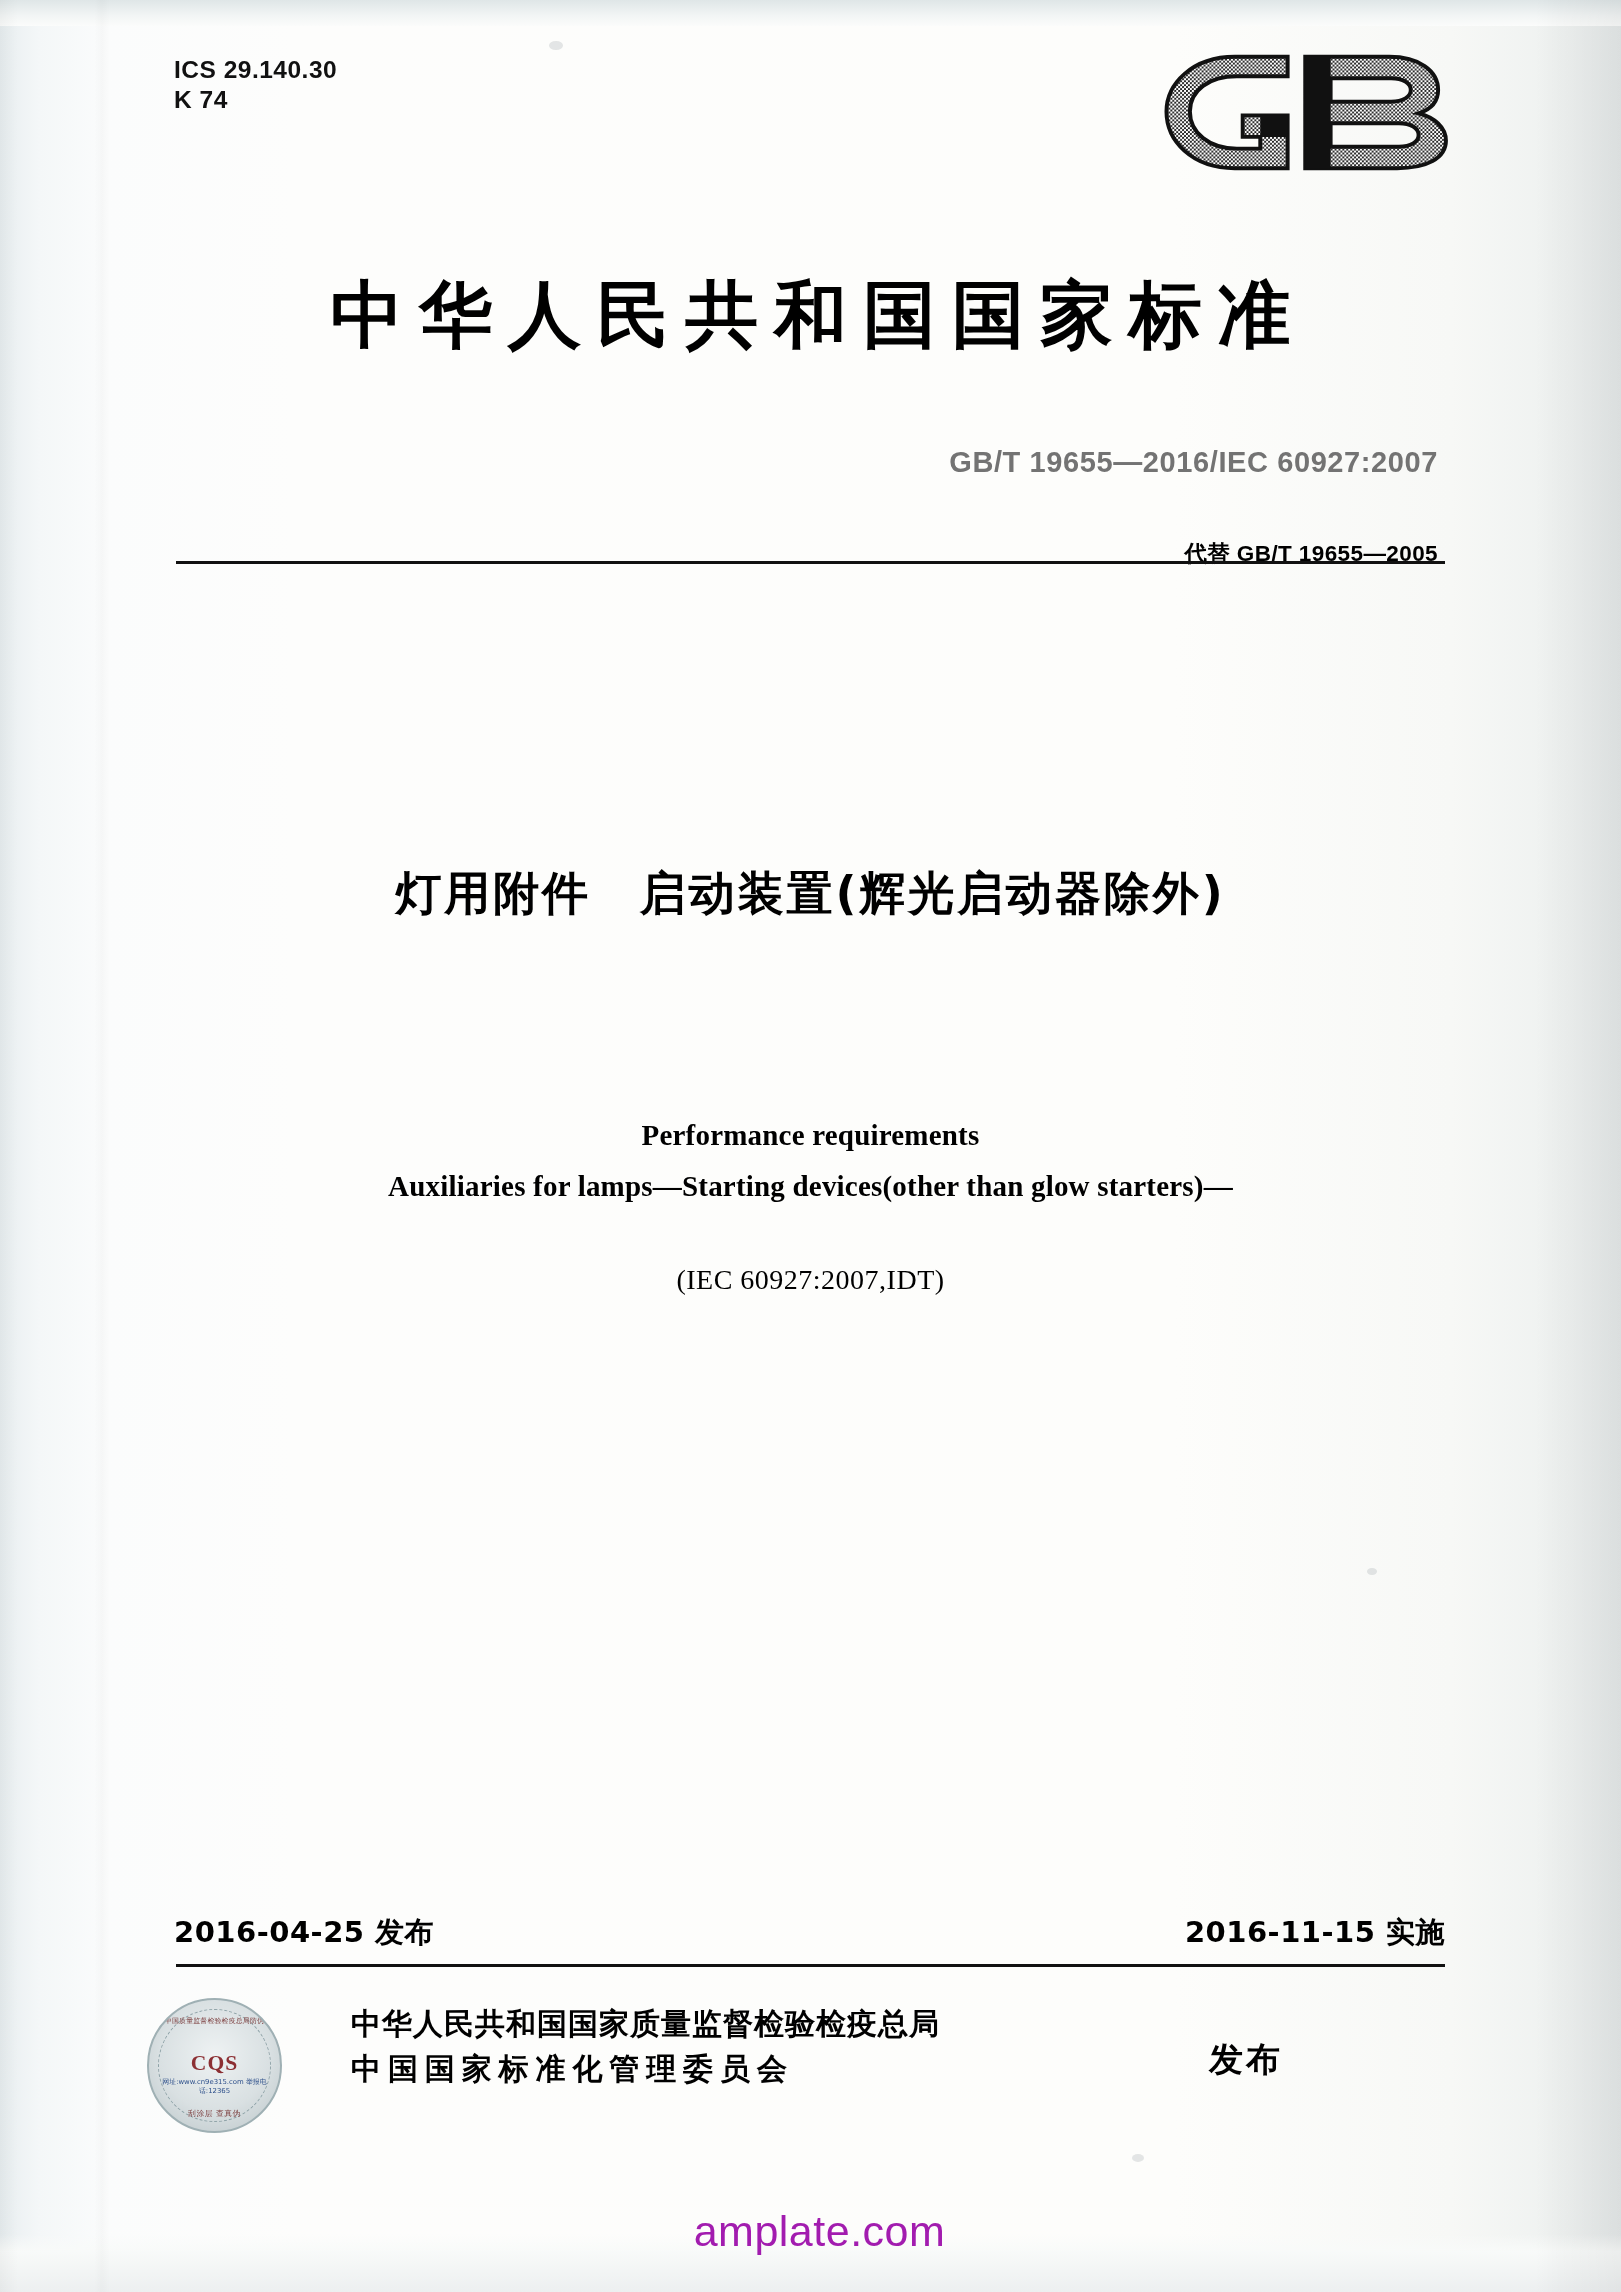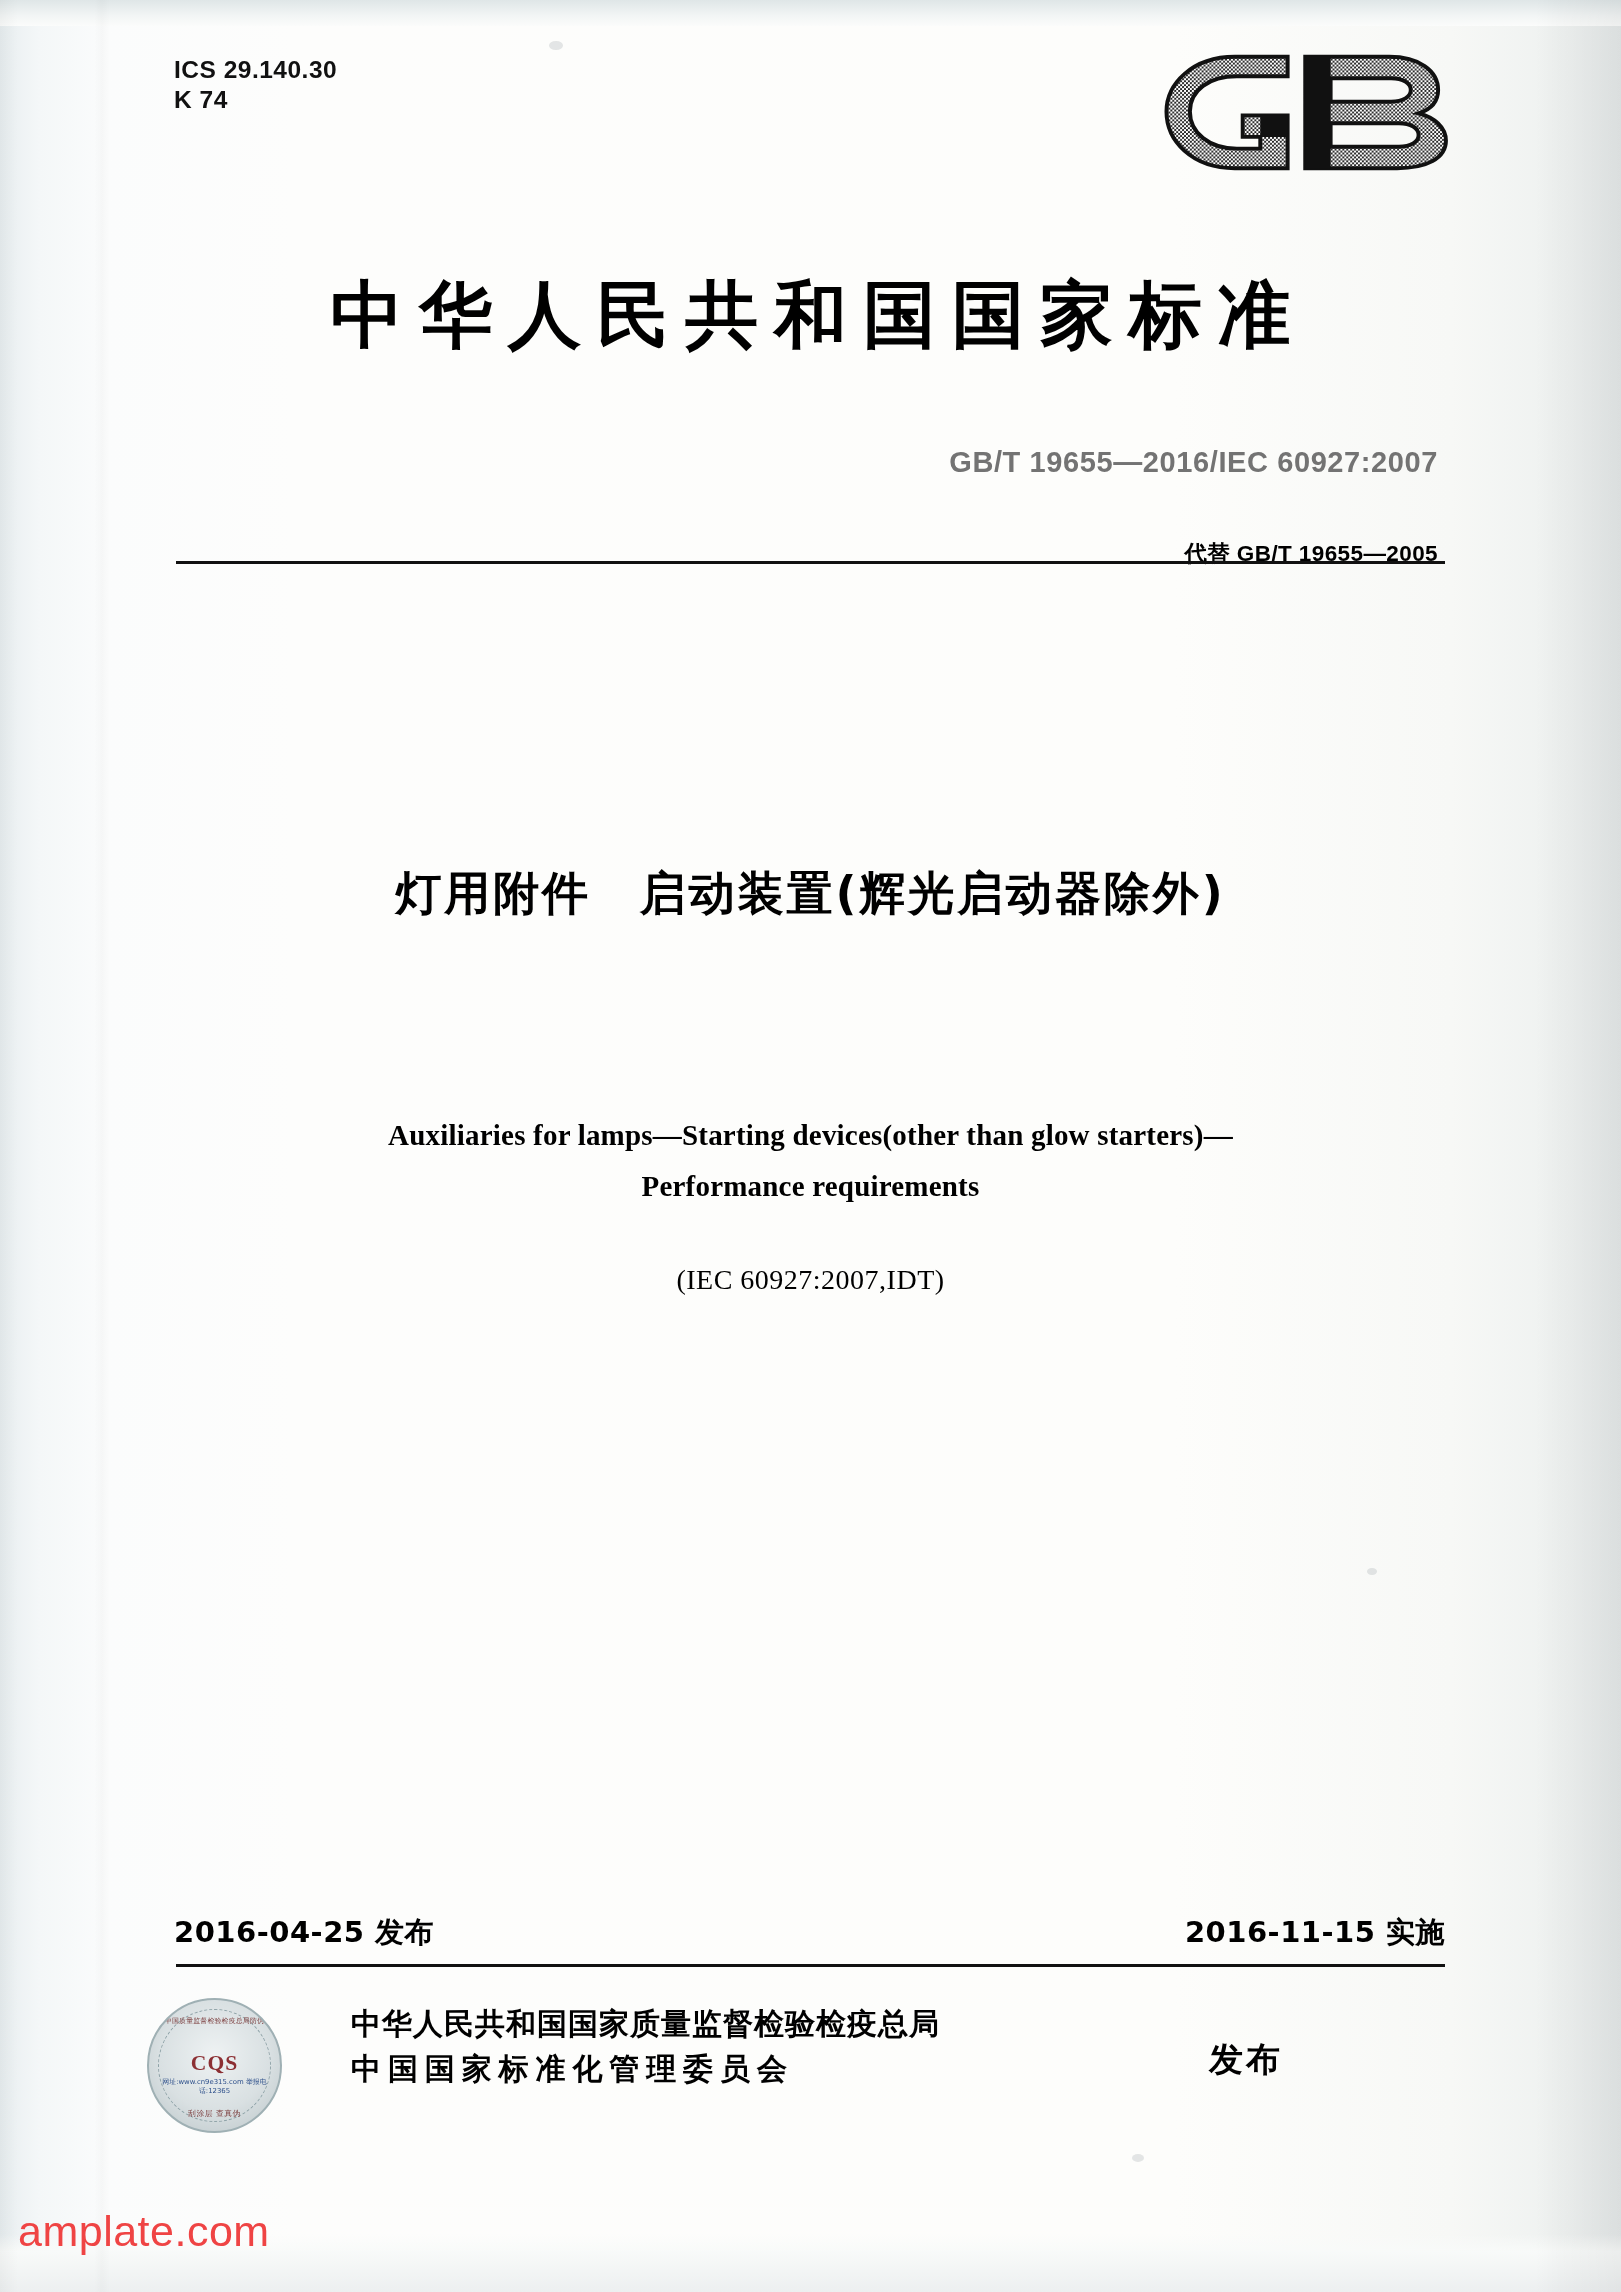--- a/index.html
+++ b/index.html
@@ -286,23 +286,24 @@
     font-size: 7.8px;
     color: #7a3b3b;
     letter-spacing: 0.5px;
   }
 
   
   .watermark {
     position: absolute;
     left: 18px; right: 0;
     top: 2207px;
+    text-align: center;
     font-family: "Liberation Sans", sans-serif;
     font-size: 43px;
-    color: #ef4444;
+    color: #a21caf;
     letter-spacing: 0.5px;
   }
 
   
   .blemish {
     position: absolute;
     border-radius: 50%;
     background: rgba(150,160,165,0.25);
     pointer-events: none;
   }
@@ -350,22 +351,22 @@
   <div class="std-number">GB/T  19655—2016/IEC 60927:2007</div>
   <div class="std-replaces">代替 GB/T 19655—2005</div>
 
   <div class="rule-top"></div>
 
   <div class="cn-title">
     <span>灯用附件　启动装置(辉光启动器除外)</span>
   </div>
 
   <div class="en-title">
+    <div>Performance requirements</div>
     <div>Auxiliaries for lamps—Starting devices(other than glow starters)—</div>
-    <div>Performance requirements</div>
   </div>
 
   <div class="idt-line">(IEC 60927:2007,IDT)</div>
 
   <div class="date-issue">2016-04-25 发布</div>
   <div class="date-effective">2016-11-15 实施</div>
   <div class="rule-bottom"></div>
 
   <div class="seal">
     <div class="ring"></div>

